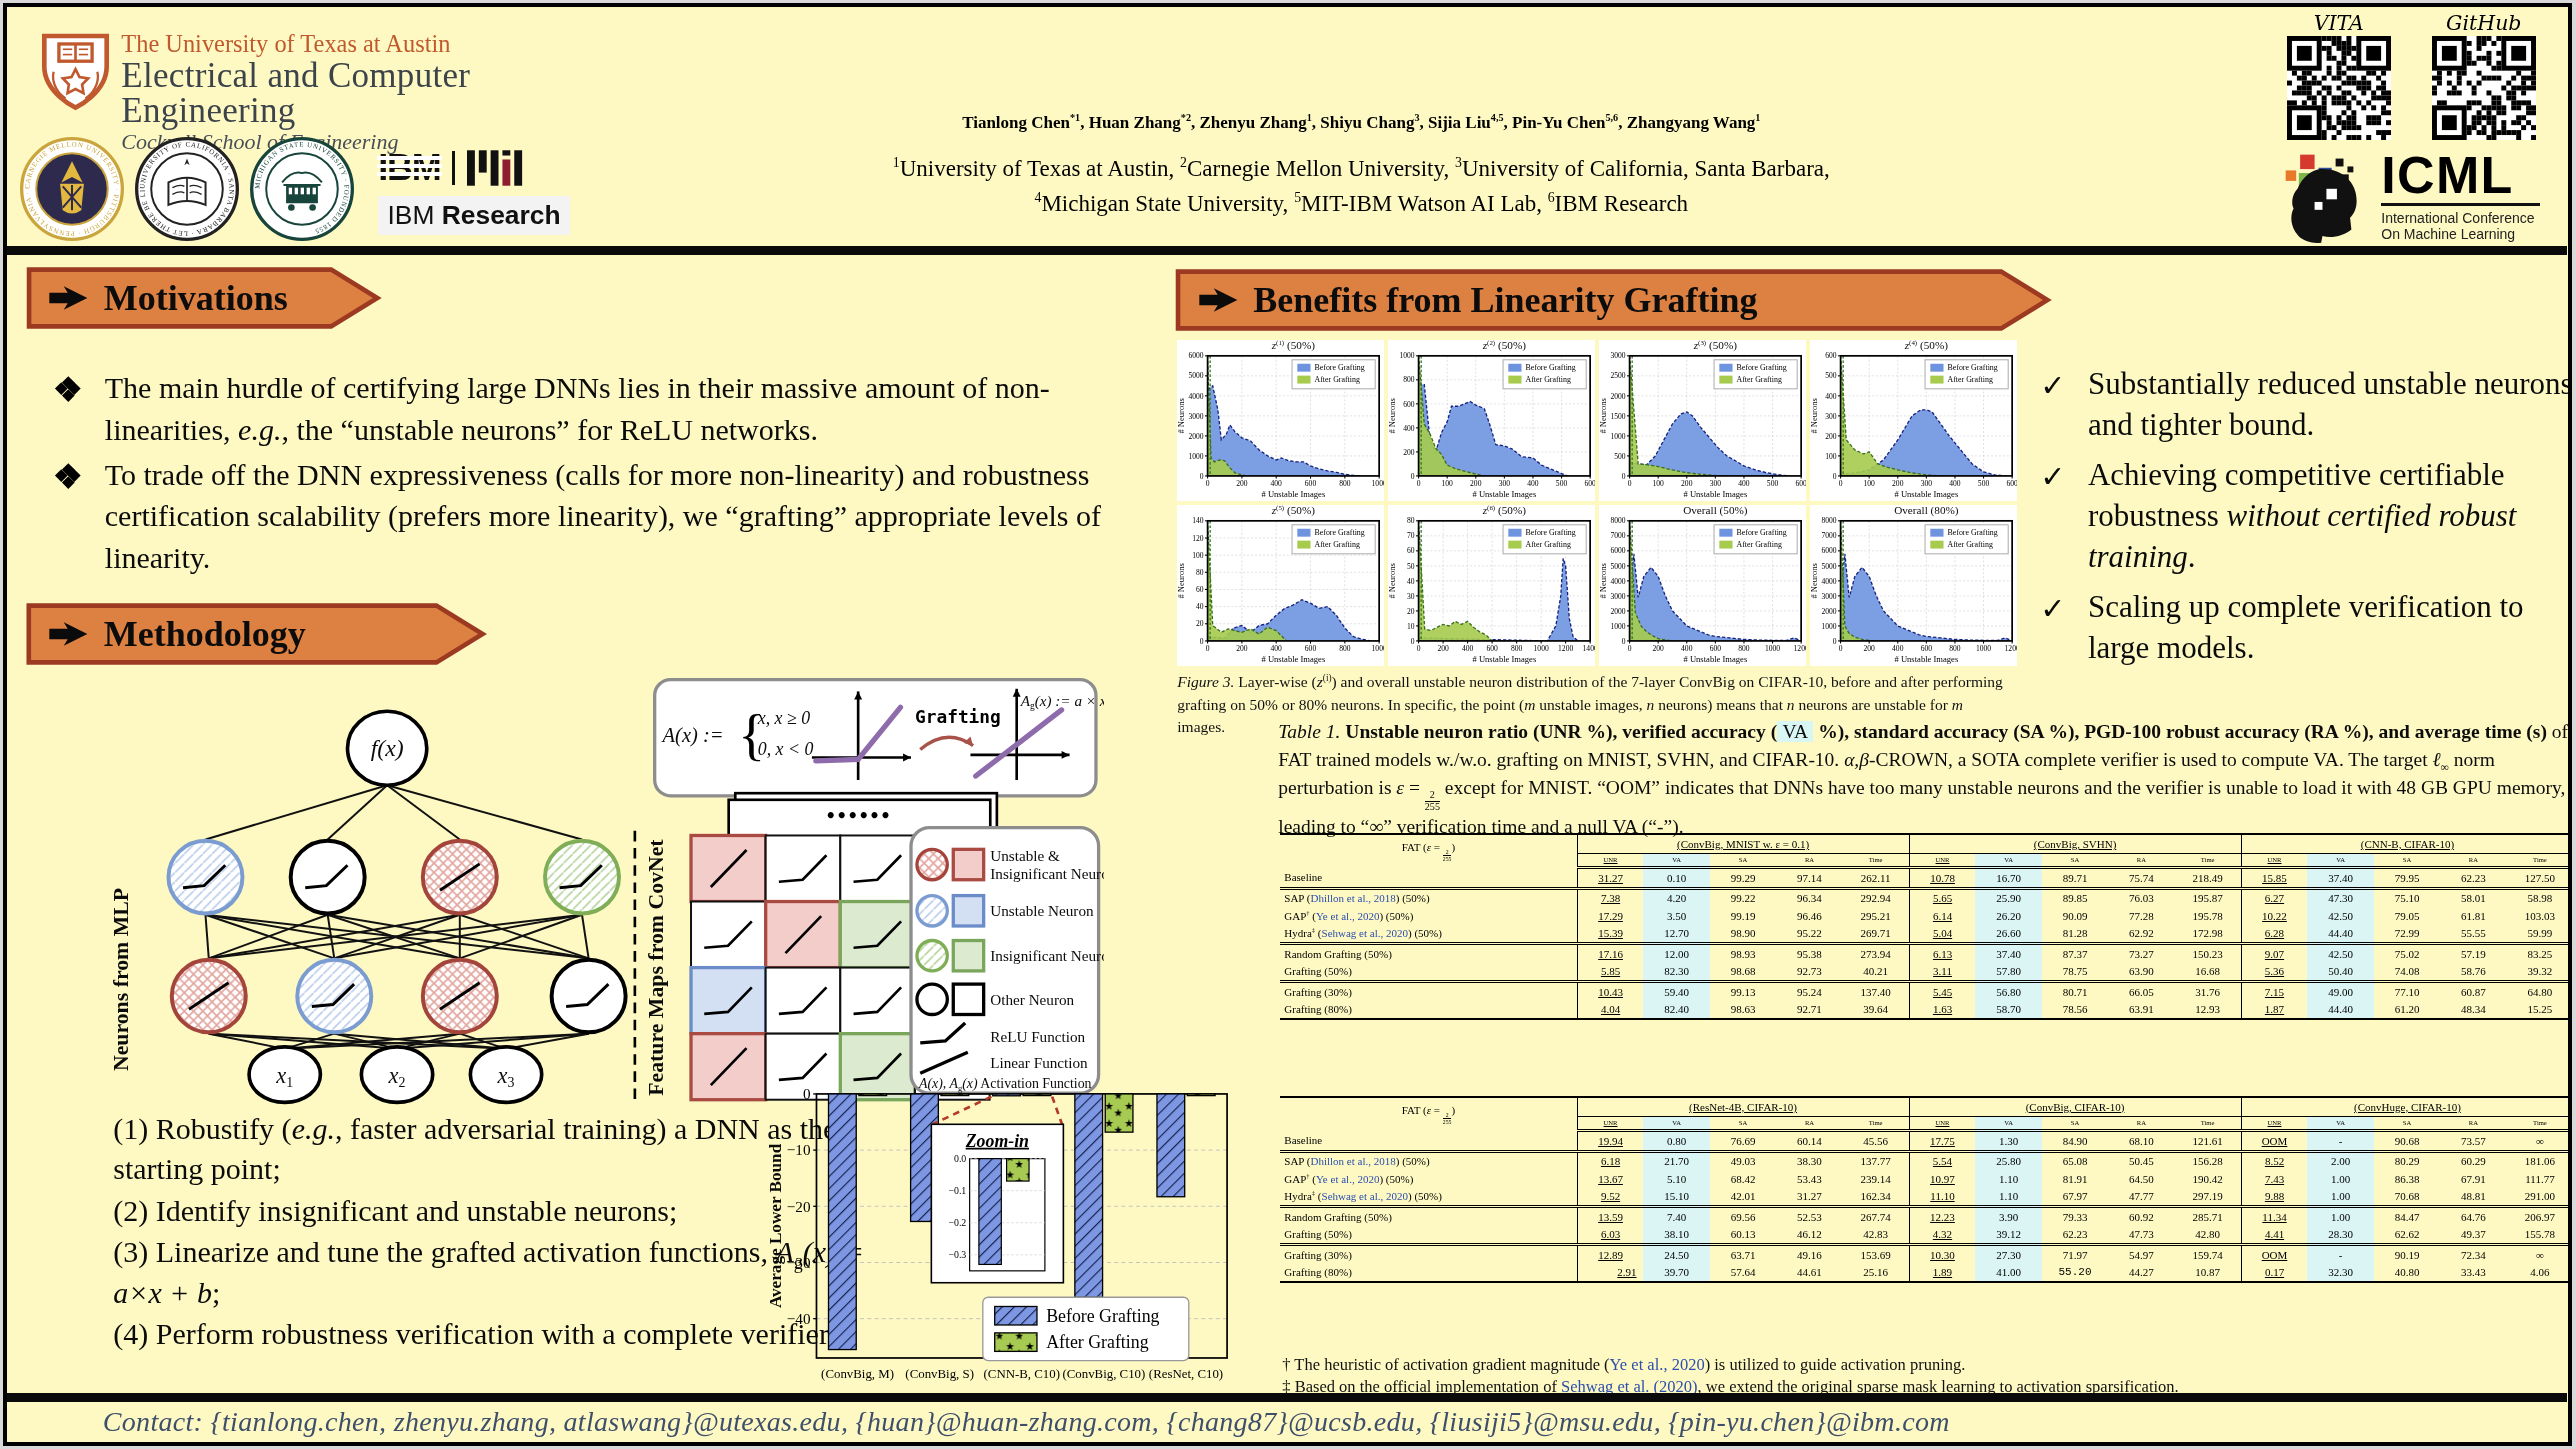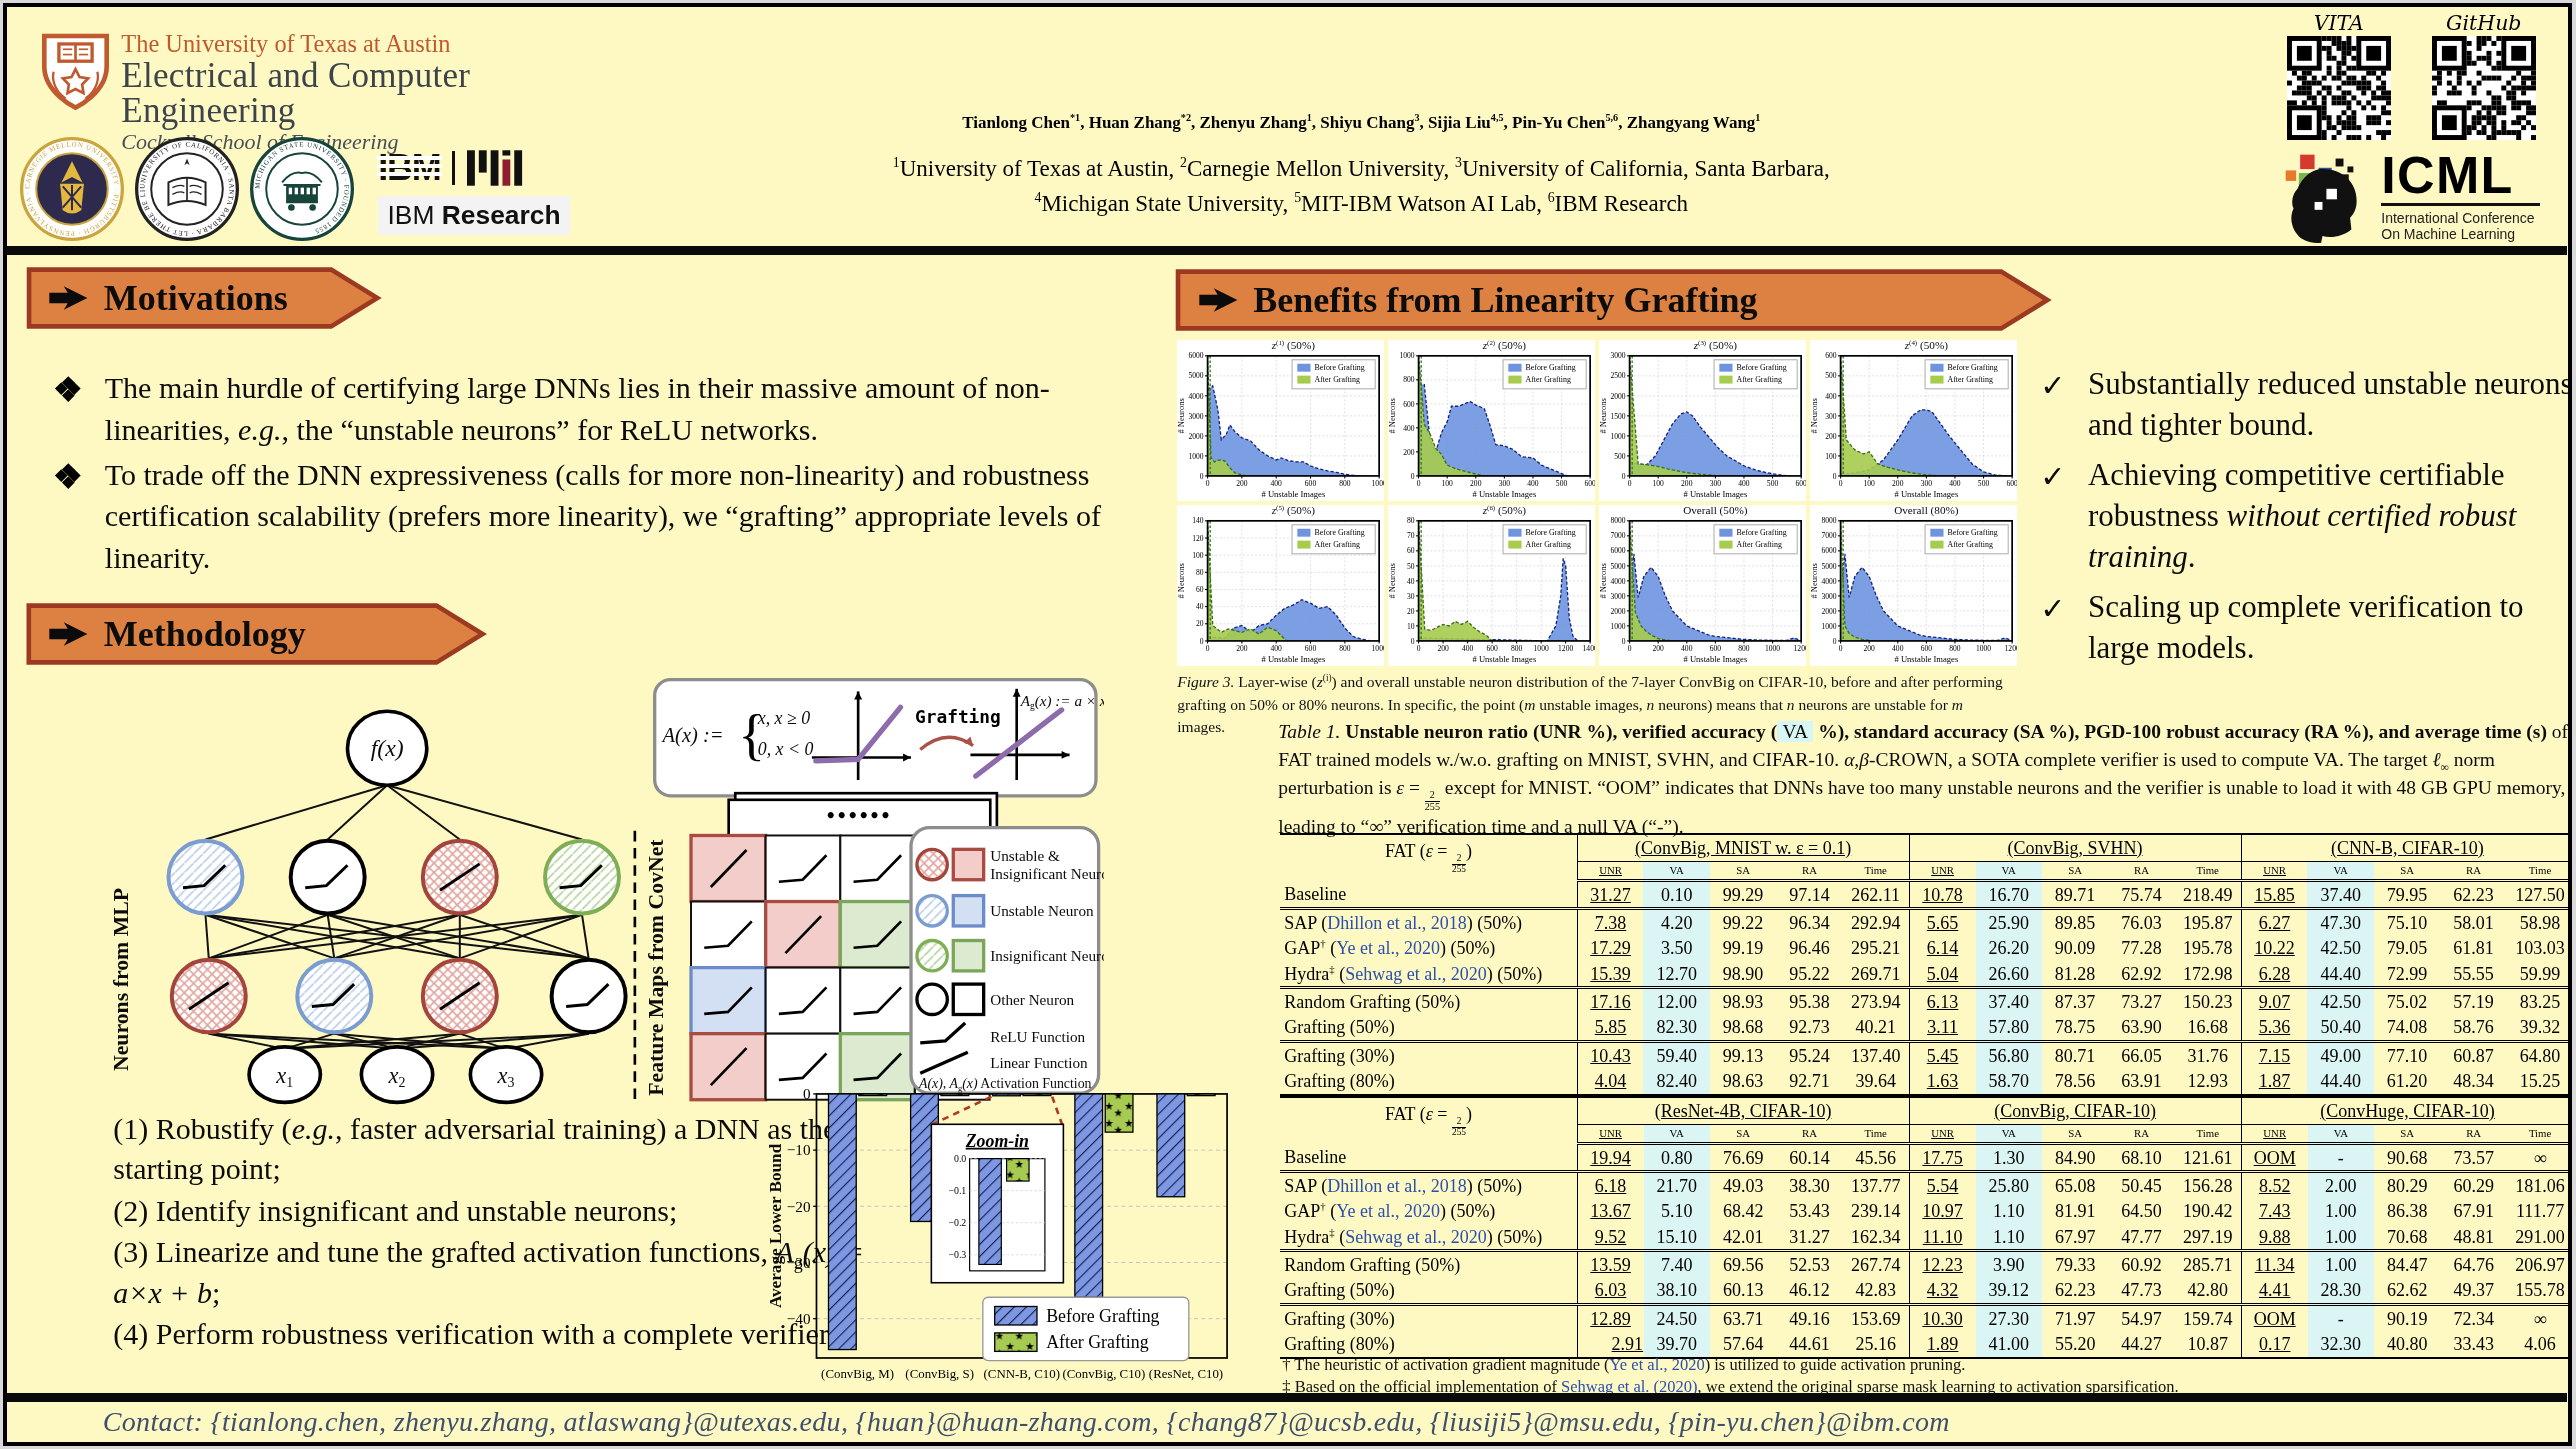--- a/index.html
+++ b/index.html
@@ -39,21 +39,21 @@
   .d4 i{position:absolute;width:8.6px;height:8.6px;background:#000;transform:rotate(45deg);}
   .d4 i:nth-child(1){left:6.6px;top:0}.d4 i:nth-child(2){left:0;top:6.6px}.d4 i:nth-child(3){left:13.2px;top:6.6px}.d4 i:nth-child(4){left:6.6px;top:13.2px}
   .check-item{display:flex;gap:22.5px;font-size:31px;line-height:1.32;color:#0b0b0b;margin-bottom:9.2px;}
   .check-mark{font-family:"DejaVu Sans",sans-serif;font-size:30px;font-weight:bold;margin-top:1.3px;}
   #steps{font-size:30px;line-height:1.34;color:#0b0b0b;}
   #steps p{margin:0 0 1.3px 0;}
   
   #fig3-caption{font-size:15.5px;line-height:1.45;color:#111;}
   
   #tbl-caption{font-size:19.5px;line-height:1.42;color:#0c0c0c;}
-  table.res{border-collapse:collapse;width:1293px;table-layout:fixed;font-size:18px;}
+  table.res{border-collapse:collapse;width:1293px;table-layout:fixed;font-size:11px;}
   table.res th,table.res td{padding:2.6px 1.3px;text-align:center;font-weight:normal;line-height:1.12;white-space:nowrap;}
   table.res .lbl{text-align:left;padding-left:4px;}
   table.res thead tr.grp th{border-top:2px solid #000;}
   table.res thead tr.grp th.g{border-bottom:1.3px solid #000;}
   table.res thead tr.sub th{border-bottom:3.3px double #000;}
   table.res td.gl,table.res th.gl{border-left:1.3px solid #000;text-decoration:underline;}
   table.res tr.secTop td{border-top:3.3px double #000;}
   table.res tbody tr:last-child td{border-bottom:0;}
   td.hl,th.hl{background:#daf5f3;}
   #footnotes{font-size:16.5px;line-height:1.32;color:#111;}
@@ -1672,21 +1672,21 @@
               </tr>
               <tr>
                 <td class="lbl" style="border-bottom: 2px solid rgb(0, 0, 0);"><span class="">Grafting (80%)</span></td>
                 <td class="gl" style="border-bottom: 2px solid rgb(0, 0, 0); padding-left: 34px;">2.91</td>
                 <td class="hl" style="border-bottom: 2px solid rgb(0, 0, 0);">39.70</td>
                 <td style="border-bottom: 2px solid rgb(0, 0, 0);">57.64</td>
                 <td style="border-bottom: 2px solid rgb(0, 0, 0);">44.61</td>
                 <td style="border-bottom: 2px solid rgb(0, 0, 0);">25.16</td>
                 <td class="gl" style="border-bottom: 2px solid rgb(0, 0, 0);">1.89</td>
                 <td class="hl" style="border-bottom: 2px solid rgb(0, 0, 0);">41.00</td>
-                <td style="border-bottom: 2px solid rgb(0, 0, 0);">55.20</td>
+                <td style="border-bottom: 2px solid rgb(0, 0, 0); font-family: Liberation Mono, monospace;">55.20</td>
                 <td style="border-bottom: 2px solid rgb(0, 0, 0);">44.27</td>
                 <td style="border-bottom: 2px solid rgb(0, 0, 0);">10.87</td>
                 <td class="gl" style="border-bottom: 2px solid rgb(0, 0, 0);">0.17</td>
                 <td class="hl" style="border-bottom: 2px solid rgb(0, 0, 0);">32.30</td>
                 <td style="border-bottom: 2px solid rgb(0, 0, 0);">40.80</td>
                 <td style="border-bottom: 2px solid rgb(0, 0, 0);">33.43</td>
                 <td style="border-bottom: 2px solid rgb(0, 0, 0);">4.06</td>
               </tr>
             </tbody>
           </table>

